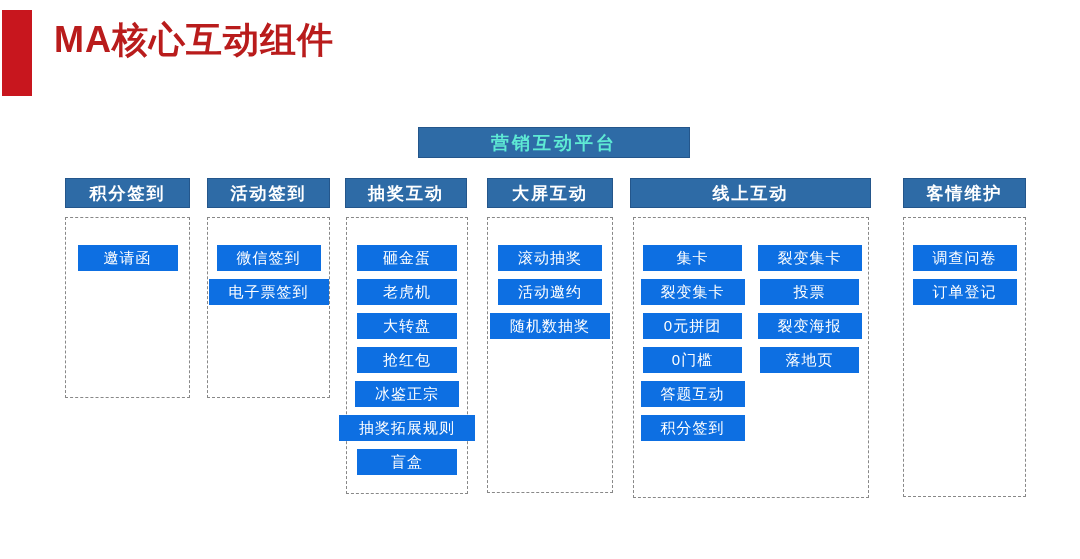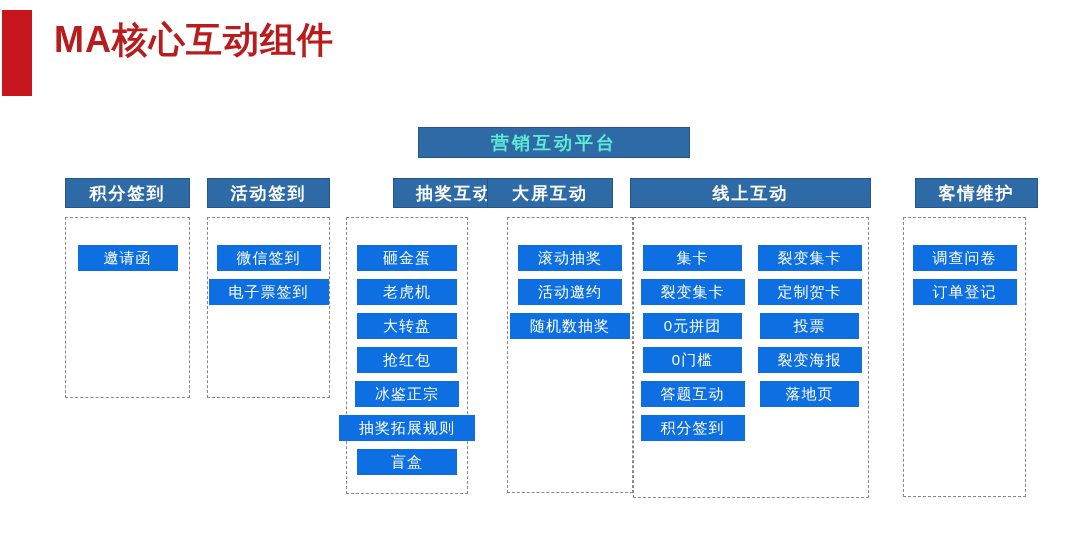--- a/index.html
+++ b/index.html
@@ -37,24 +37,24 @@
   }
   .col-body.split{flex-direction:row;align-items:flex-start;justify-content:center;gap:13px;}
   .subcol{display:flex;flex-direction:column;align-items:center;gap:8px;}
   .node{
     background:var(--item-blue);color:#fff;font-size:15px;height:26px;line-height:26px;
     text-align:center;padding:0 20px;box-sizing:border-box;white-space:nowrap;letter-spacing:1px;
   }
   
   .h1{left:65px;width:125px;}   .b1{left:65px;width:125px;height:181px;}
   .h2{left:207px;width:123px;}  .b2{left:207px;width:123px;height:181px;}
-  .h3{left:345px;width:122px;margin-left:48px;}  .b3{left:346px;width:122px;height:277px;}
-  .h4{left:487px;width:126px;}  .b4{left:507px;width:126px;height:276px;}
+  .h3{left:345px;width:122px;}  .b3{left:346px;width:122px;height:277px;}
+  .h4{left:487px;width:126px;}  .b4{left:487px;width:126px;height:276px;}
   .h5{left:630px;width:241px;}  .b5{left:633px;width:236px;height:281px;}
-  .h6{left:903px;width:123px;margin-left:12px;}  .b6{left:903px;width:123px;height:280px;}
+  .h6{left:903px;width:123px;}  .b6{left:903px;width:123px;height:280px;}
   .b1 .node{min-width:100px;}
   .b2 .node{min-width:96px;}
   .b3 .node{min-width:100px;}
   .b4 .node{min-width:100px;}
   .b5 .node{min-width:99px;}
   .b6 .node{min-width:104px;}
 </style>
 </head>
 <body>
 
@@ -101,21 +101,20 @@
     <div class="subcol">
       <div class="node">集卡</div>
       <div class="node">裂变集卡</div>
       <div class="node">0元拼团</div>
       <div class="node">0门槛</div>
       <div class="node">答题互动</div>
       <div class="node">积分签到</div>
     </div>
     <div class="subcol">
       <div class="node">裂变集卡</div>
-      <div class="node">定制贺卡</div>
       <div class="node">投票</div>
       <div class="node">裂变海报</div>
       <div class="node">落地页</div>
     </div>
   </div>
 
   <div class="col-body b6">
     <div class="node">调查问卷</div>
     <div class="node">订单登记</div>
   </div>

